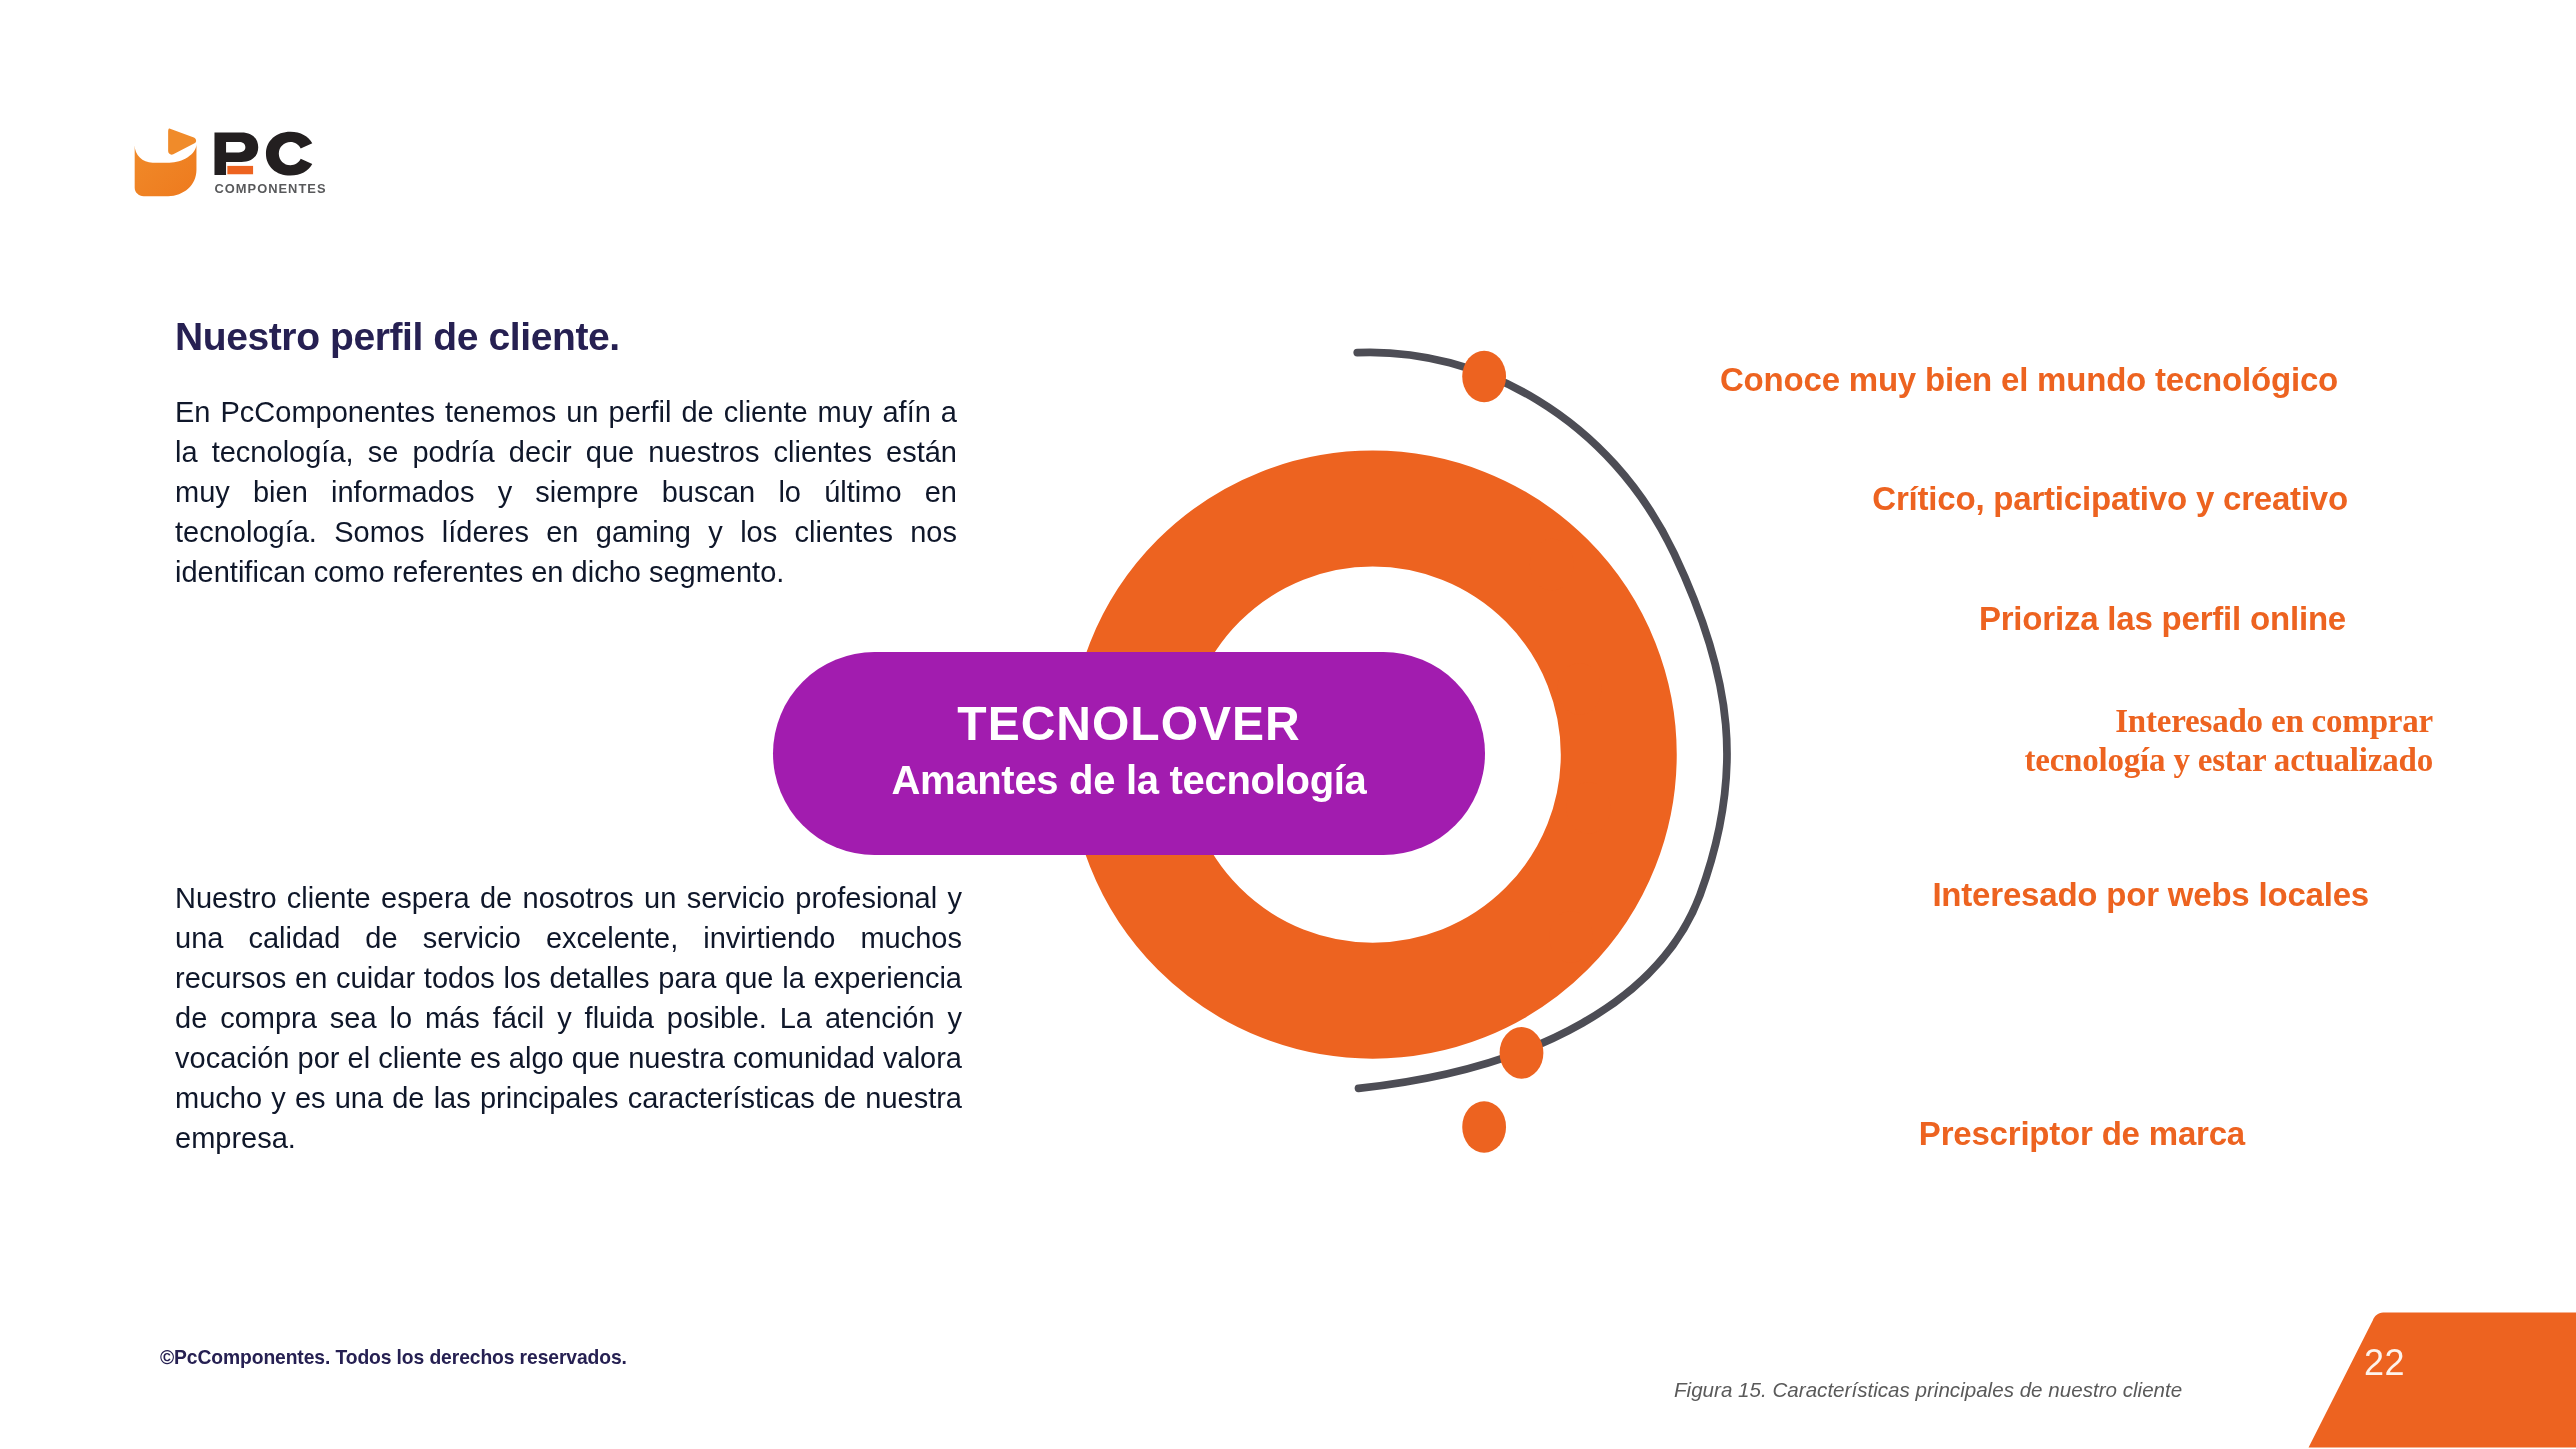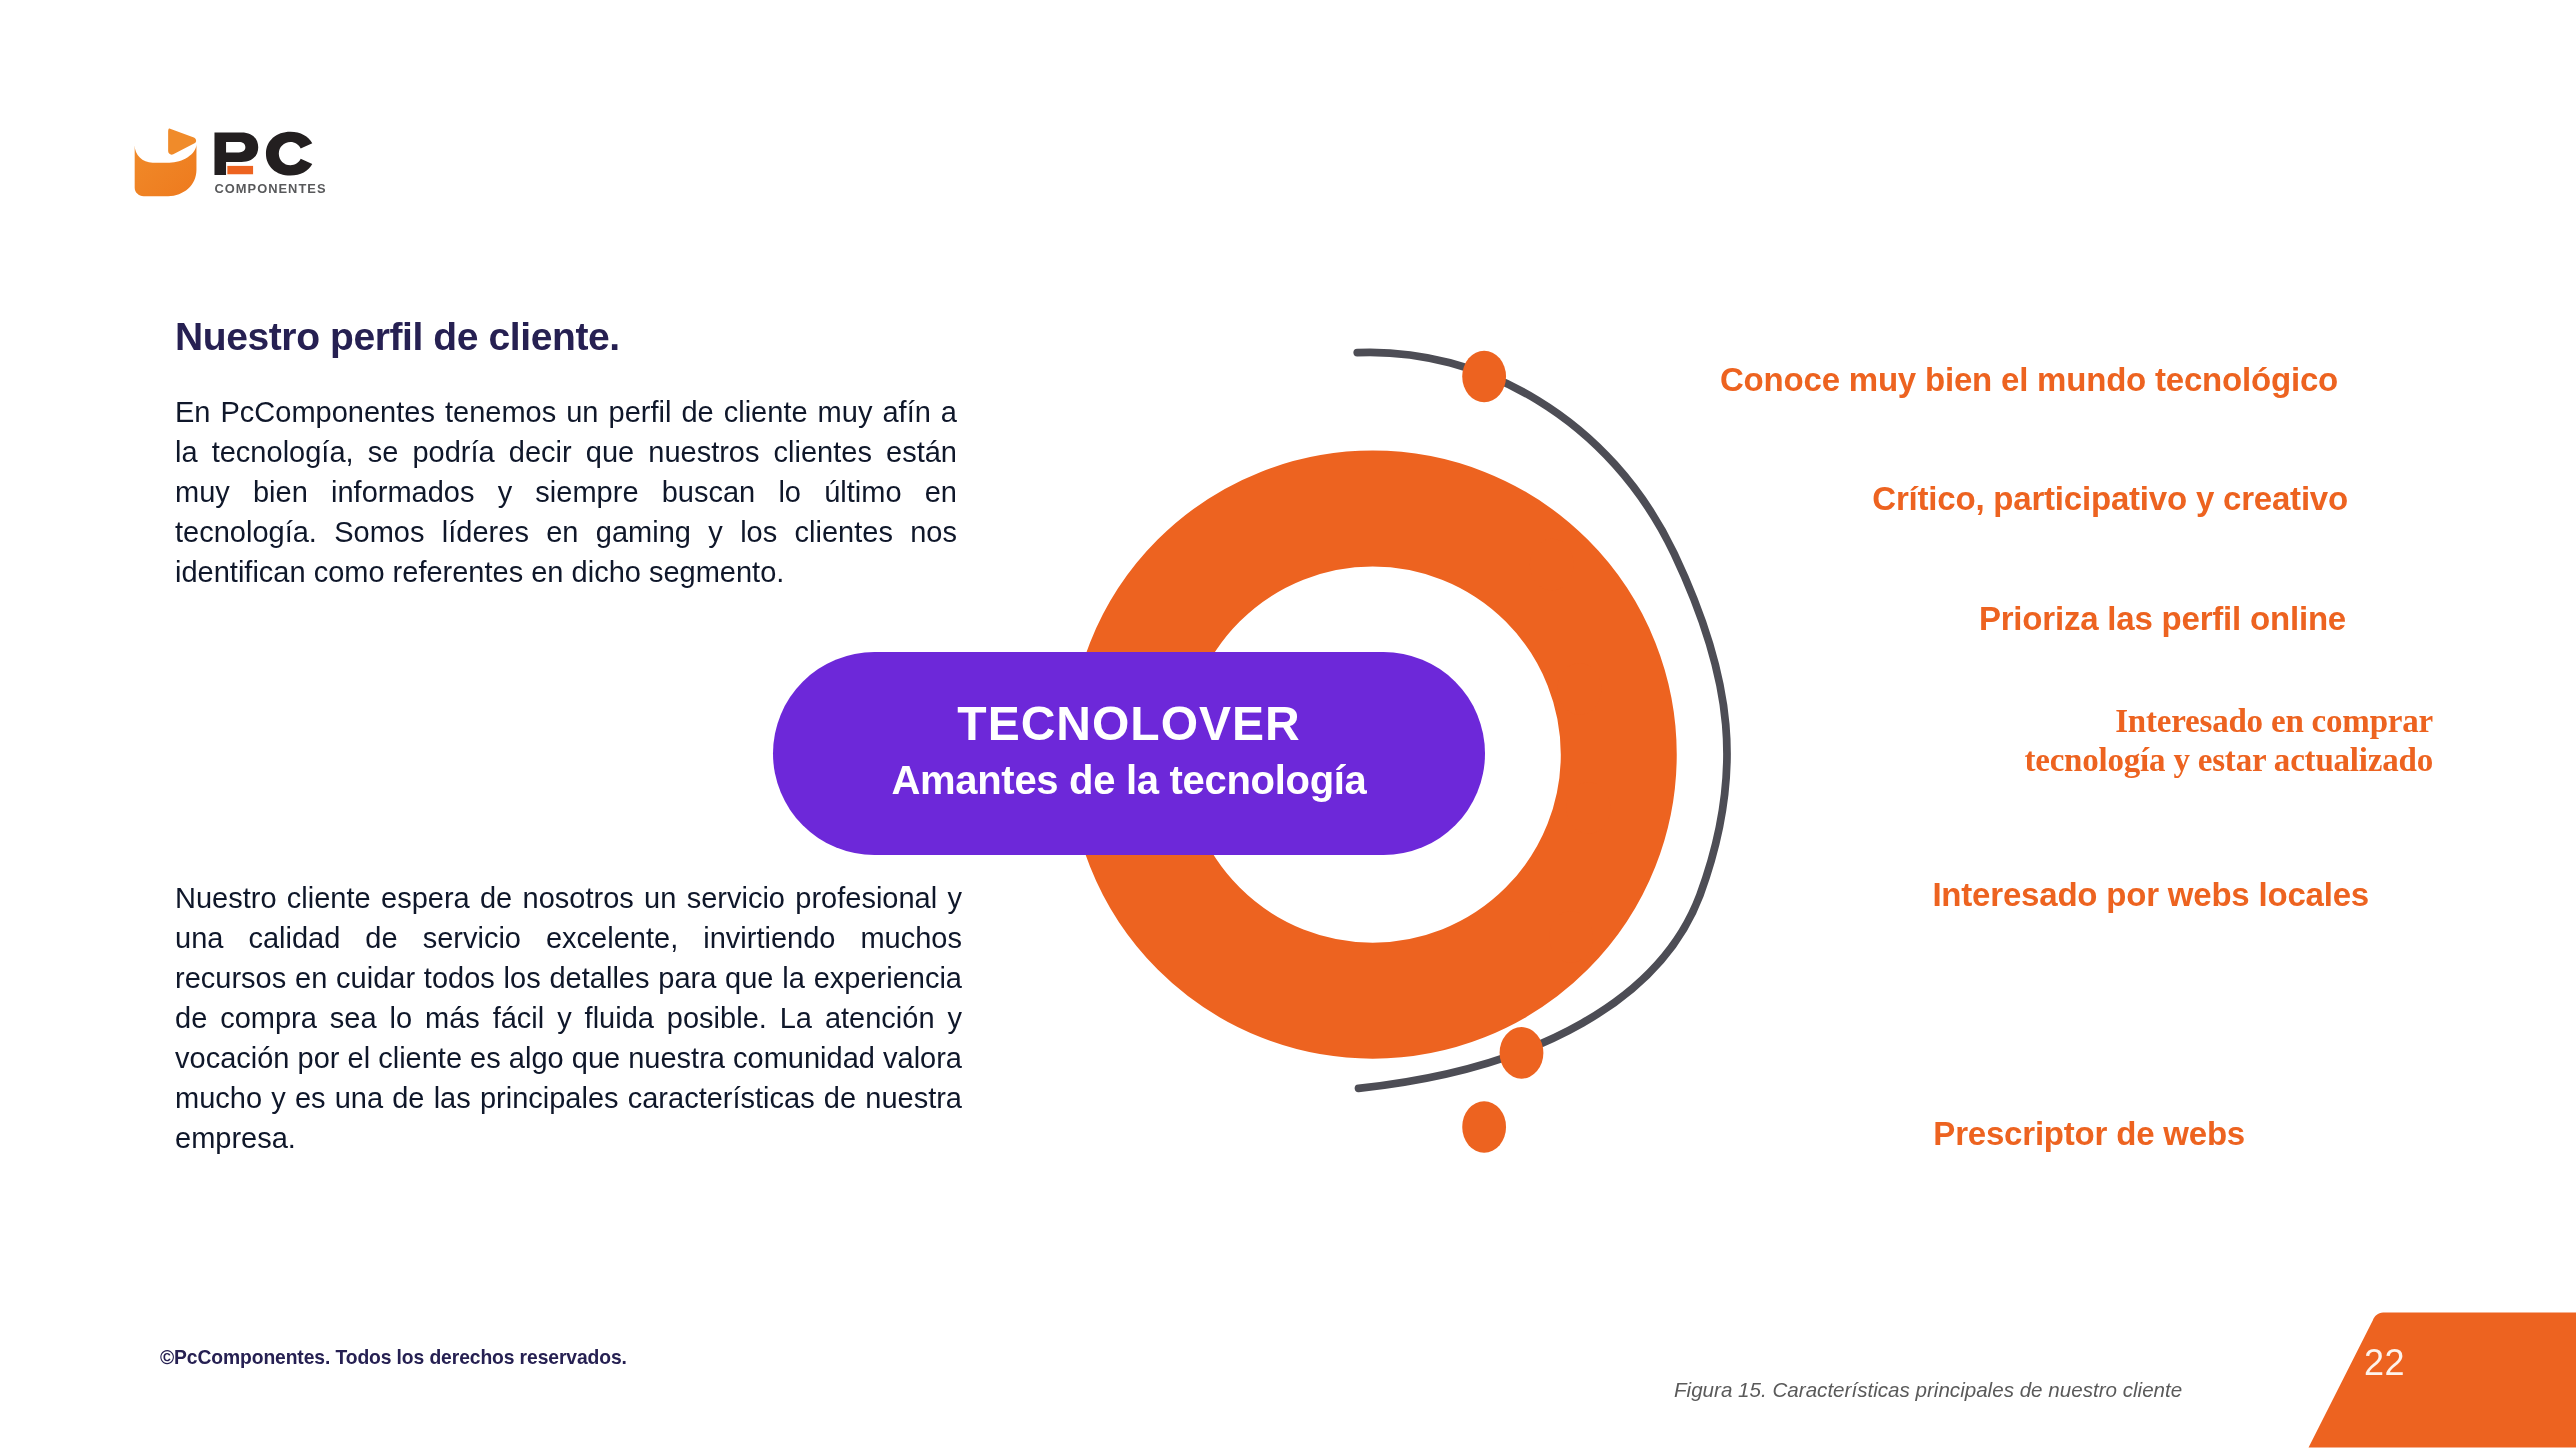--- a/index.html
+++ b/index.html
@@ -74,21 +74,21 @@
     top: 0;
   }
 
   
   .badge {
     position: absolute;
     left: 773px;
     top: 652px;
     width: 712px;
     height: 203px;
-    background: #6d28d9;
+    background: #a21caf;
     border-radius: 102px;
     display: flex;
     flex-direction: column;
     align-items: center;
     justify-content: center;
     box-sizing: border-box;
     padding-bottom: 3.9px;
   }
   .badge-title {
     color: #ffffff;
@@ -216,21 +216,21 @@
   <div class="feature f-right" style="left:1546px; top:480px; width:802px;">Crítico, participativo y creativo</div>
 
   <div class="feature f-right" style="left:1546px; top:600px; width:800px;">Prioriza las perfil online</div>
 
   <div class="feature f-right" style="left:1546px; top:702px; width:887px;font-family:Liberation Serif, serif;">Interesado en comprar
 tecnología y estar actualizado</div>
 
   <div class="feature f-right" style="left:1546px; top:876px; width:823px;">Interesado por webs locales</div>
 
 
-  <div class="feature f-right" style="left:1546px; top:1115px; width:699px;">Prescriptor de webs</div>
+  <div class="feature f-right" style="left:1546px; top:1115px; width:699px;">Prescriptor de marca</div>
 
   <div class="copyright">©PcComponentes. Todos los derechos reservados.</div>
   <div class="figure-caption">Figura 15. Características principales de nuestro cliente</div>
 
   <div class="page-badge">
     <svg width="270" height="142" viewBox="0 0 420 220" xmlns="http://www.w3.org/2000/svg">
       <path d="M120 8 C112 8 106 14 104 20 L4 218 L420 218 L420 8 Z" fill="#ED6320"></path>
     </svg>
   </div>
   <div class="page-number">22</div>

